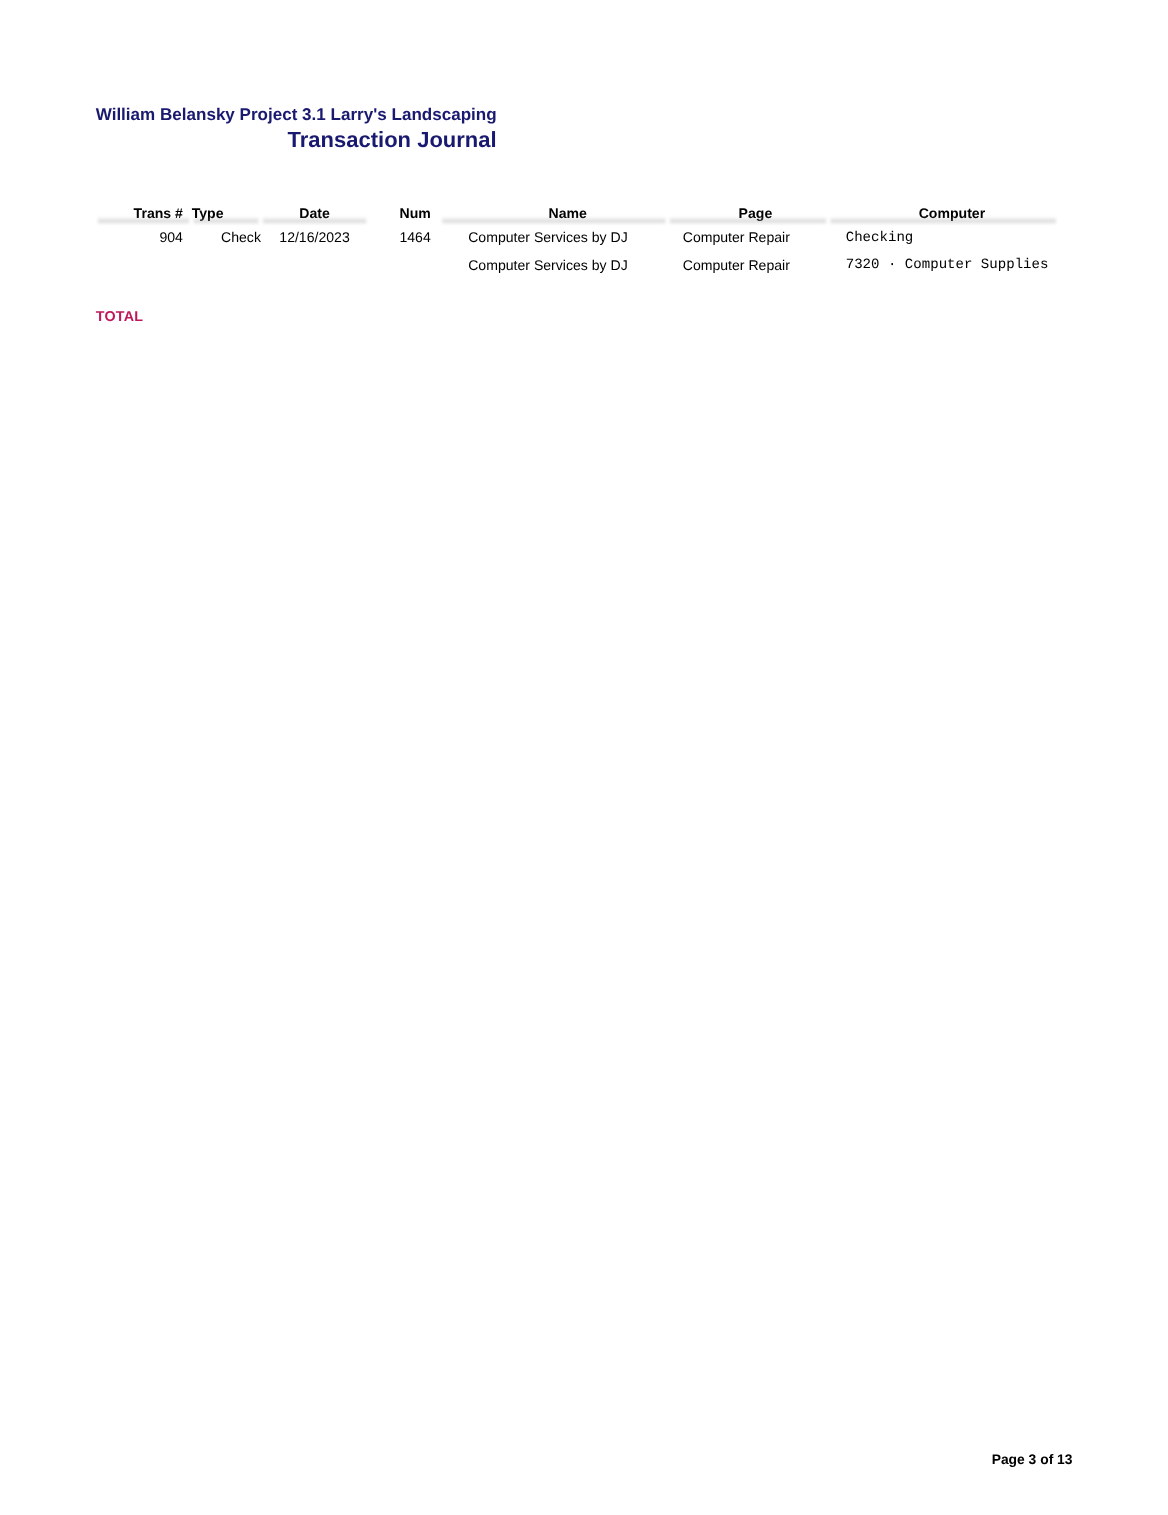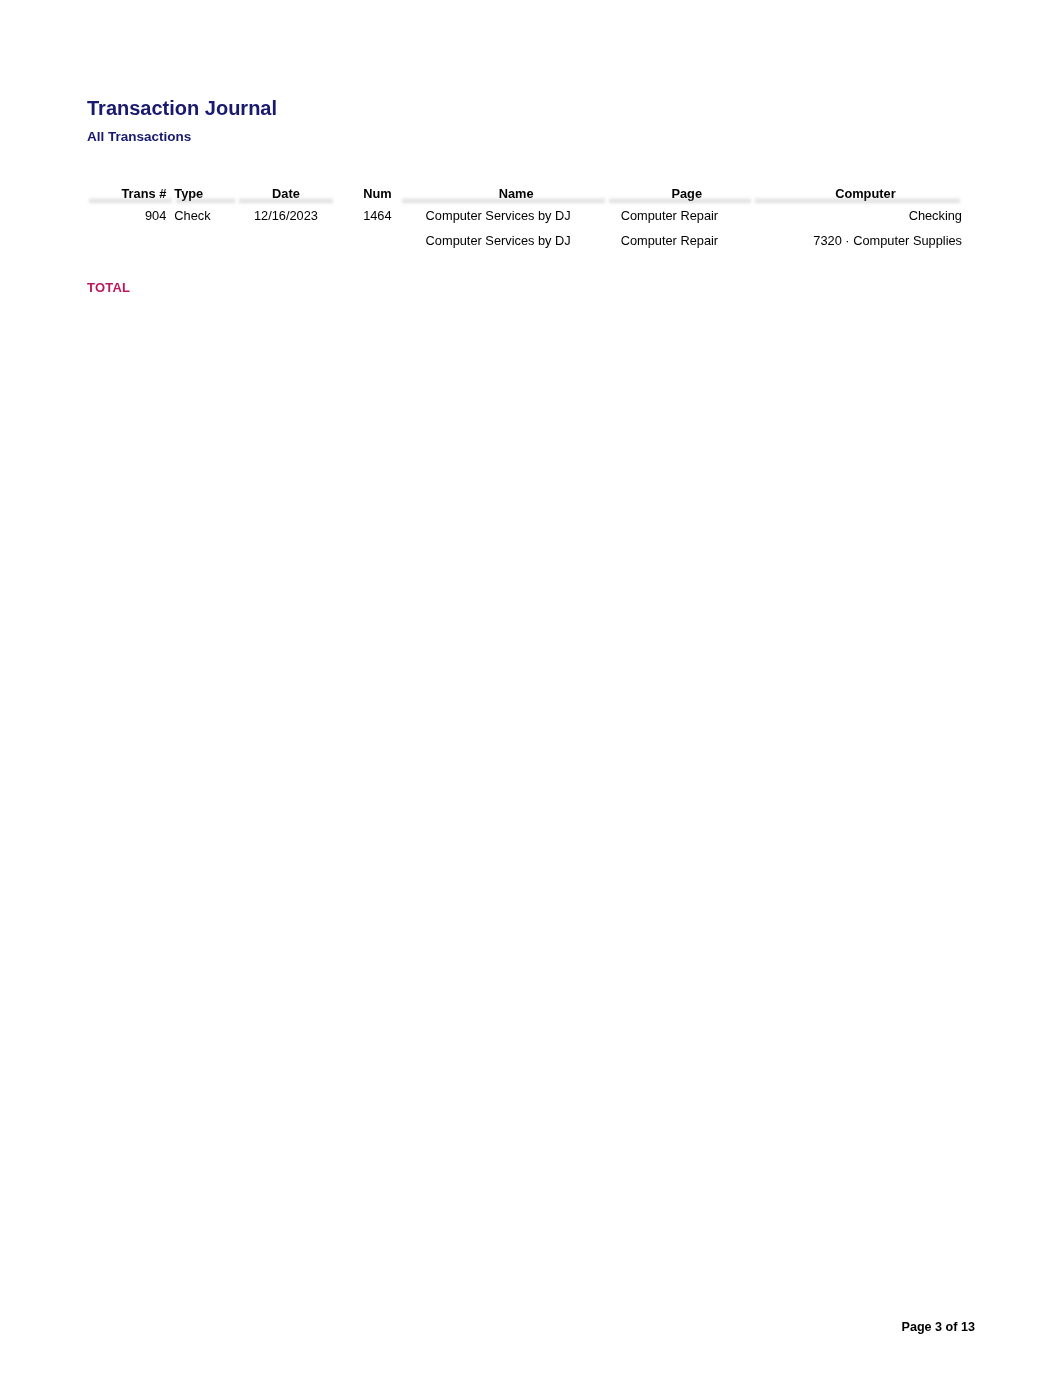--- a/index.html
+++ b/index.html
@@ -36,20 +36,21 @@
     line-height: 20px;
     white-space: nowrap;
   }
   .report-title {
     font-size: 20px;
     font-weight: bold;
     color: #191970;
     line-height: 25px;
     margin-top: 1px;
     white-space: nowrap;
+    text-align: right;
   }
   .report-subtitle {
     font-size: 13.5px;
     font-weight: bold;
     color: #191970;
     line-height: 18px;
     margin-top: 7px;
     white-space: nowrap;
   }
 
@@ -102,22 +103,22 @@
   .col-trans  { width: 78px;  text-align: right;  padding-right: 8px !important; }
   .col-type   { width: 62px;  text-align: left; }
   .col-date   { width: 96px;  text-align: center; }
   .col-num    { width: 56px;  text-align: right; padding-right: 8px !important; }
   .col-name   { width: 178px; text-align: center; padding-left: 26px !important; }
   .col-memo   { width: 130px; text-align: center; padding-left: 14px !important; }
   .col-acct   { width: 190px; text-align: center; padding-left: 16px !important; }
 
   td.col-name  { text-align: left; }
   td.col-memo  { text-align: left; }
-  td.col-acct  { text-align: right; }
-  td.col-type  { text-align: left; }
+  td.col-acct  { text-align: left; font-family: Liberation Mono, monospace; }
+  td.col-type  { text-align: right; }
   td.col-date  { text-align: center; }
 
   
   .total-row {
     position: absolute;
     left: 87px;
     top: 280px;
     font-size: 13px;
     font-weight: bold;
     color: #be185d;
@@ -135,22 +136,22 @@
     font-weight: bold;
     color: #000000;
   }
 </style>
 </head>
 <body>
 
 <div class="page">
 
   <div class="title-block">
+    <div class="report-company">William Belansky Project 3.1 Larry's Landscaping</div>
     <div class="report-title">Transaction Journal</div>
-    <div class="report-subtitle">All Transactions</div>
   </div>
 
   <table class="journal-table">
     <thead>
       <tr>
         <th class="col-trans hdr-band">Trans #</th>
         <th class="col-type hdr-band">Type</th>
         <th class="col-date hdr-band">Date</th>
         <th class="col-num hdr-band hdr-noband">Num</th>
         <th class="col-name hdr-band">Name</th>

